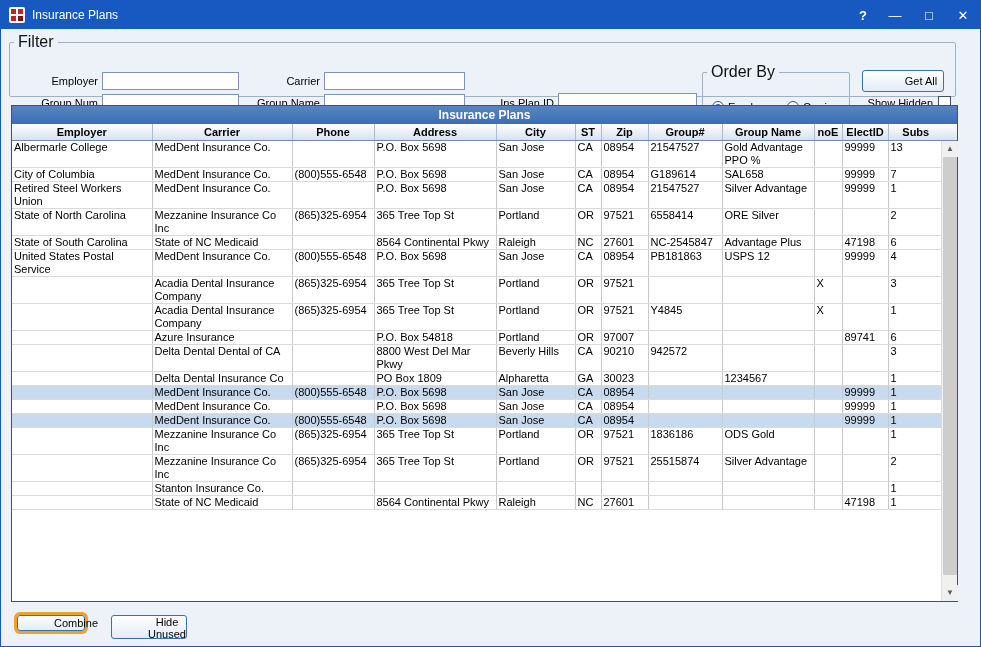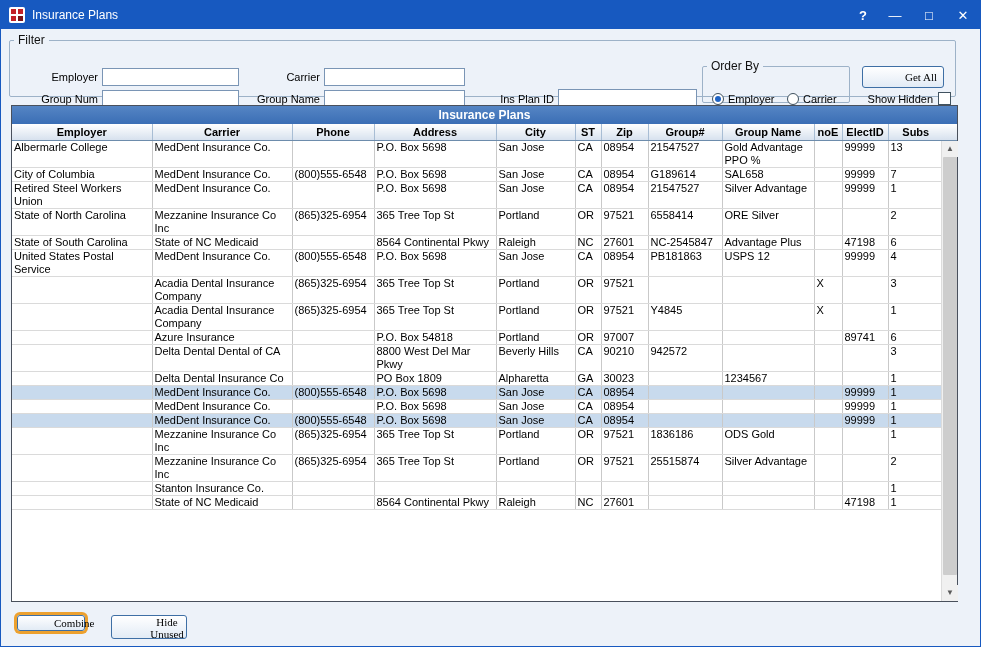--- a/index.html
+++ b/index.html
@@ -19,41 +19,41 @@
   .titlebar{position:absolute;left:0;top:0;right:0;height:28px;background:var(--titlebar-blue);display:flex;align-items:center;color:#fff;}
   .app-icon{width:16px;height:16px;margin:0 7px 0 8px;background:#fff;border-radius:2px;position:relative;display:inline-block;}
   .app-icon::before{content:"";position:absolute;left:2px;top:2px;width:5px;height:5px;background:#c22127;box-shadow:7px 0 0 #c22127,0 7px 0 #c22127,7px 7px 0 #7a1418;}
   .tb-title{font-size:12px;}
   .tb-controls{margin-left:auto;display:flex;align-items:center;height:100%;}
   .tb-btn{width:34px;height:100%;display:flex;align-items:center;justify-content:center;font-size:13px;cursor:default;color:#fff;}
   .tb-btn.help{width:30px;font-weight:bold;}
 
   
   fieldset{border:1px solid #9db2c8;border-radius:2px;}
-  legend{font-size:12px;padding:0 4px;margin-left:4px;color:#111;}
+  legend{font-size:16px;padding:0 4px;margin-left:4px;color:#111;}
   .filter{position:absolute;left:8px;top:32px;width:947px;height:64px;background:transparent;}
   .flabel{position:absolute;text-align:right;white-space:nowrap;}
   .finput{position:absolute;height:18px;border:1px solid #7a95b5;background:#fff;font-family:inherit;font-size:11px;padding:0 3px;}
   .l-employer{left:6px;top:24px;width:82px;}
   .i-employer{left:92px;top:21px;width:137px;}
   .l-groupnum{left:6px;top:46px;width:82px;}
   .i-groupnum{left:92px;top:43px;width:137px;}
   .l-carrier{left:228px;top:24px;width:82px;}
   .i-carrier{left:314px;top:21px;width:141px;}
   .l-groupname{left:228px;top:46px;width:82px;}
   .i-groupname{left:314px;top:43px;width:141px;}
   .l-insplanid{left:478px;top:46px;width:66px;}
   .i-insplanid{left:548px;top:42px;width:139px;}
   .orderby{position:absolute;left:692px;top:12px;width:148px;height:44px;background:transparent;}
   .radio-opt{position:absolute;top:20px;display:flex;align-items:center;gap:4px;cursor:default;}
   .radio-opt.opt0{left:9px;}
   .radio-opt.opt1{left:84px;}
   .radio{width:12px;height:12px;border:1px solid #40525f;border-radius:50%;background:#fff;display:inline-block;flex:none;}
   .radio.checked::after{content:"";display:block;width:6px;height:6px;margin:2px;border-radius:50%;background:#1f63c4;}
-  .btn{font-family:Liberation Serif, serif;font-size:11px;border:1px solid var(--button-border);border-radius:3px;background:linear-gradient(#ffffff,#e2ebf5);cursor:default;color:#000;padding-left:36px;}
+  .btn{font-family:Liberation Sans, sans-serif;font-size:11px;border:1px solid var(--button-border);border-radius:3px;background:linear-gradient(#ffffff,#e2ebf5);cursor:default;color:#000;padding-left:36px;}
   .get-all{position:absolute;left:852px;top:19px;width:82px;height:22px;}
   .show-hidden{position:absolute;left:755px;top:45px;width:186px;display:flex;align-items:center;justify-content:flex-end;gap:5px;}
   .checkbox{width:13px;height:13px;border:1px solid #40525f;background:#fff;display:inline-block;flex:none;}
 
   
   .grid{position:absolute;left:10px;top:104px;width:947px;height:497px;border:1px solid #49505c;background:#fff;}
   .grid-title{position:absolute;left:0;top:0;right:0;height:18px;background:linear-gradient(#5585c4,var(--grid-title-blue));color:#fff;font-weight:bold;font-size:12px;text-align:center;line-height:18px;}
   .grid-body{position:absolute;left:0;top:18px;right:16px;bottom:0;overflow:hidden;background:#fff;}
   table{width:100%;border-collapse:collapse;table-layout:fixed;}
   th{height:16px;font-size:11px;font-weight:bold;text-align:center;background:linear-gradient(#ffffff,#d7e1ee);border-right:1px solid #a8bdd4;border-bottom:1px solid #6d8cac;padding:0 2px;overflow:hidden;white-space:nowrap;}

